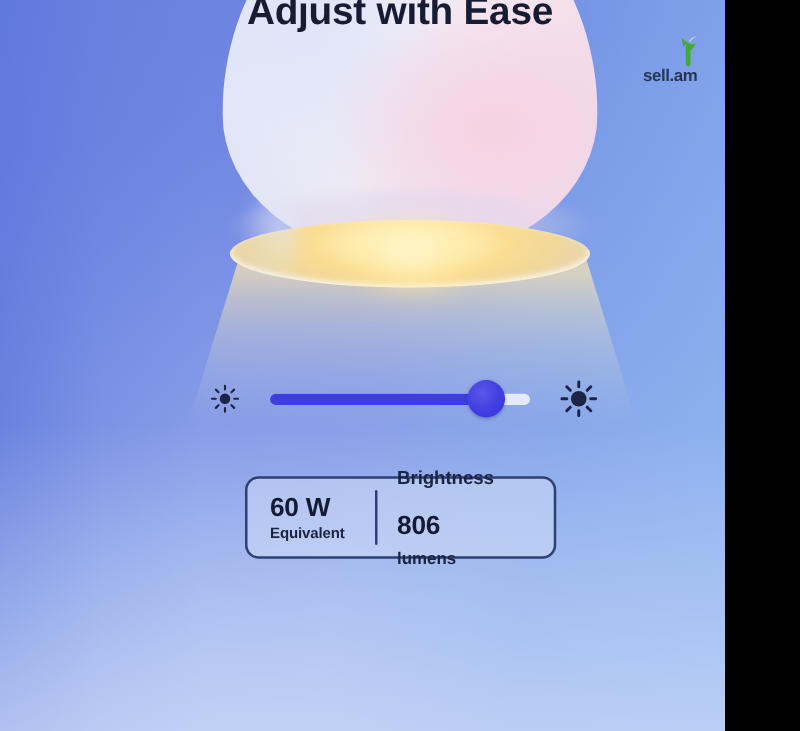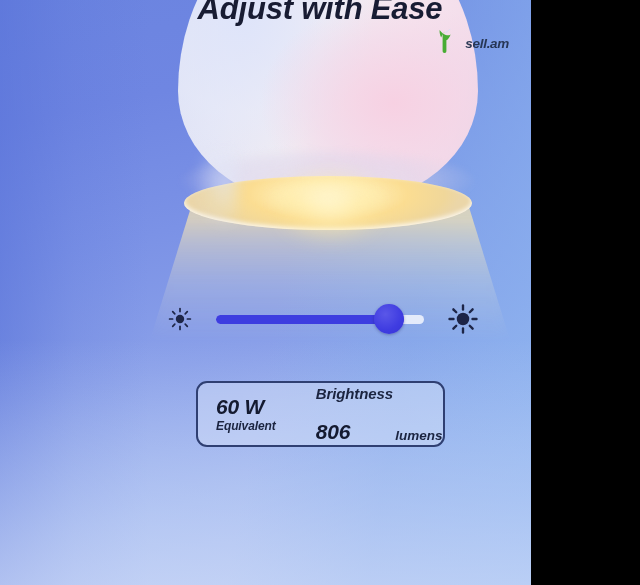--- a/index.html
+++ b/index.html
@@ -3,26 +3,25 @@
 <meta charset="utf-8">
 <title>Adjust with Ease</title>
 <style>
   html, body {
     margin: 0;
     padding: 0;
     background: #000;
   }
   #stage {
     position: relative;
-    width: 531px;
+    width: 580px;
     height: 585px;
     overflow: hidden;
     font-family: "Liberation Sans", sans-serif;
     background: linear-gradient(168deg, #6b84e0 0%, #6f86e2 18%, #7b92e6 38%, #8aa0e9 58%, #a0b6ee 78%, #b2c4f1 100%);
-    font-style: italic;
   }
 
   
   .bg-layer {
     position: absolute;
     inset: 0;
     pointer-events: none;
   }
   .bg-right-sky {
     background: linear-gradient(100deg, rgba(107,132,224,0) 52%, rgba(130,170,235,0.55) 74%, rgba(140,180,240,0.80) 100%);
@@ -131,22 +130,23 @@
     color: #181c33;
   }
 
   
   #logo {
     position: absolute;
     right: 22px;
     top: 28px;
     display: flex;
     align-items: flex-end;
-    gap: 13px;
+    gap: 1px;
     opacity: 0.95;
+    flex-direction: column;
   }
   #logo .leaf {
     display: block;
     width: 16px;
     height: 26px;
     margin-bottom: -1px;
   }
   #logo .wordmark {
     font-size: 13.5px;
     font-weight: 700;
@@ -244,35 +244,35 @@
   }
   .spec-sub {
     font-size: 12px;
     font-weight: 600;
     color: #1b2440;
     line-height: 1.2;
     letter-spacing: -0.1px;
   }
   .spec-inline {
     display: flex;
-    align-items: flex-end;
+    align-items: flex-start;
     gap: 6px;
+    flex-direction: column;
   }
   .spec-label-top {
     font-size: 15px;
     font-weight: 600;
     color: #1b2440;
     line-height: 1.25;
     letter-spacing: -0.1px;
   }
   .spec-unit {
     font-size: 13.5px;
     font-weight: 600;
     color: #1b2440;
-    margin-left: 39px;
   }
 
   
   #description {
     position: absolute;
     left: 44px;
     top: 471px;
     width: 552px;
     text-align: center;
     font-size: 21px;

